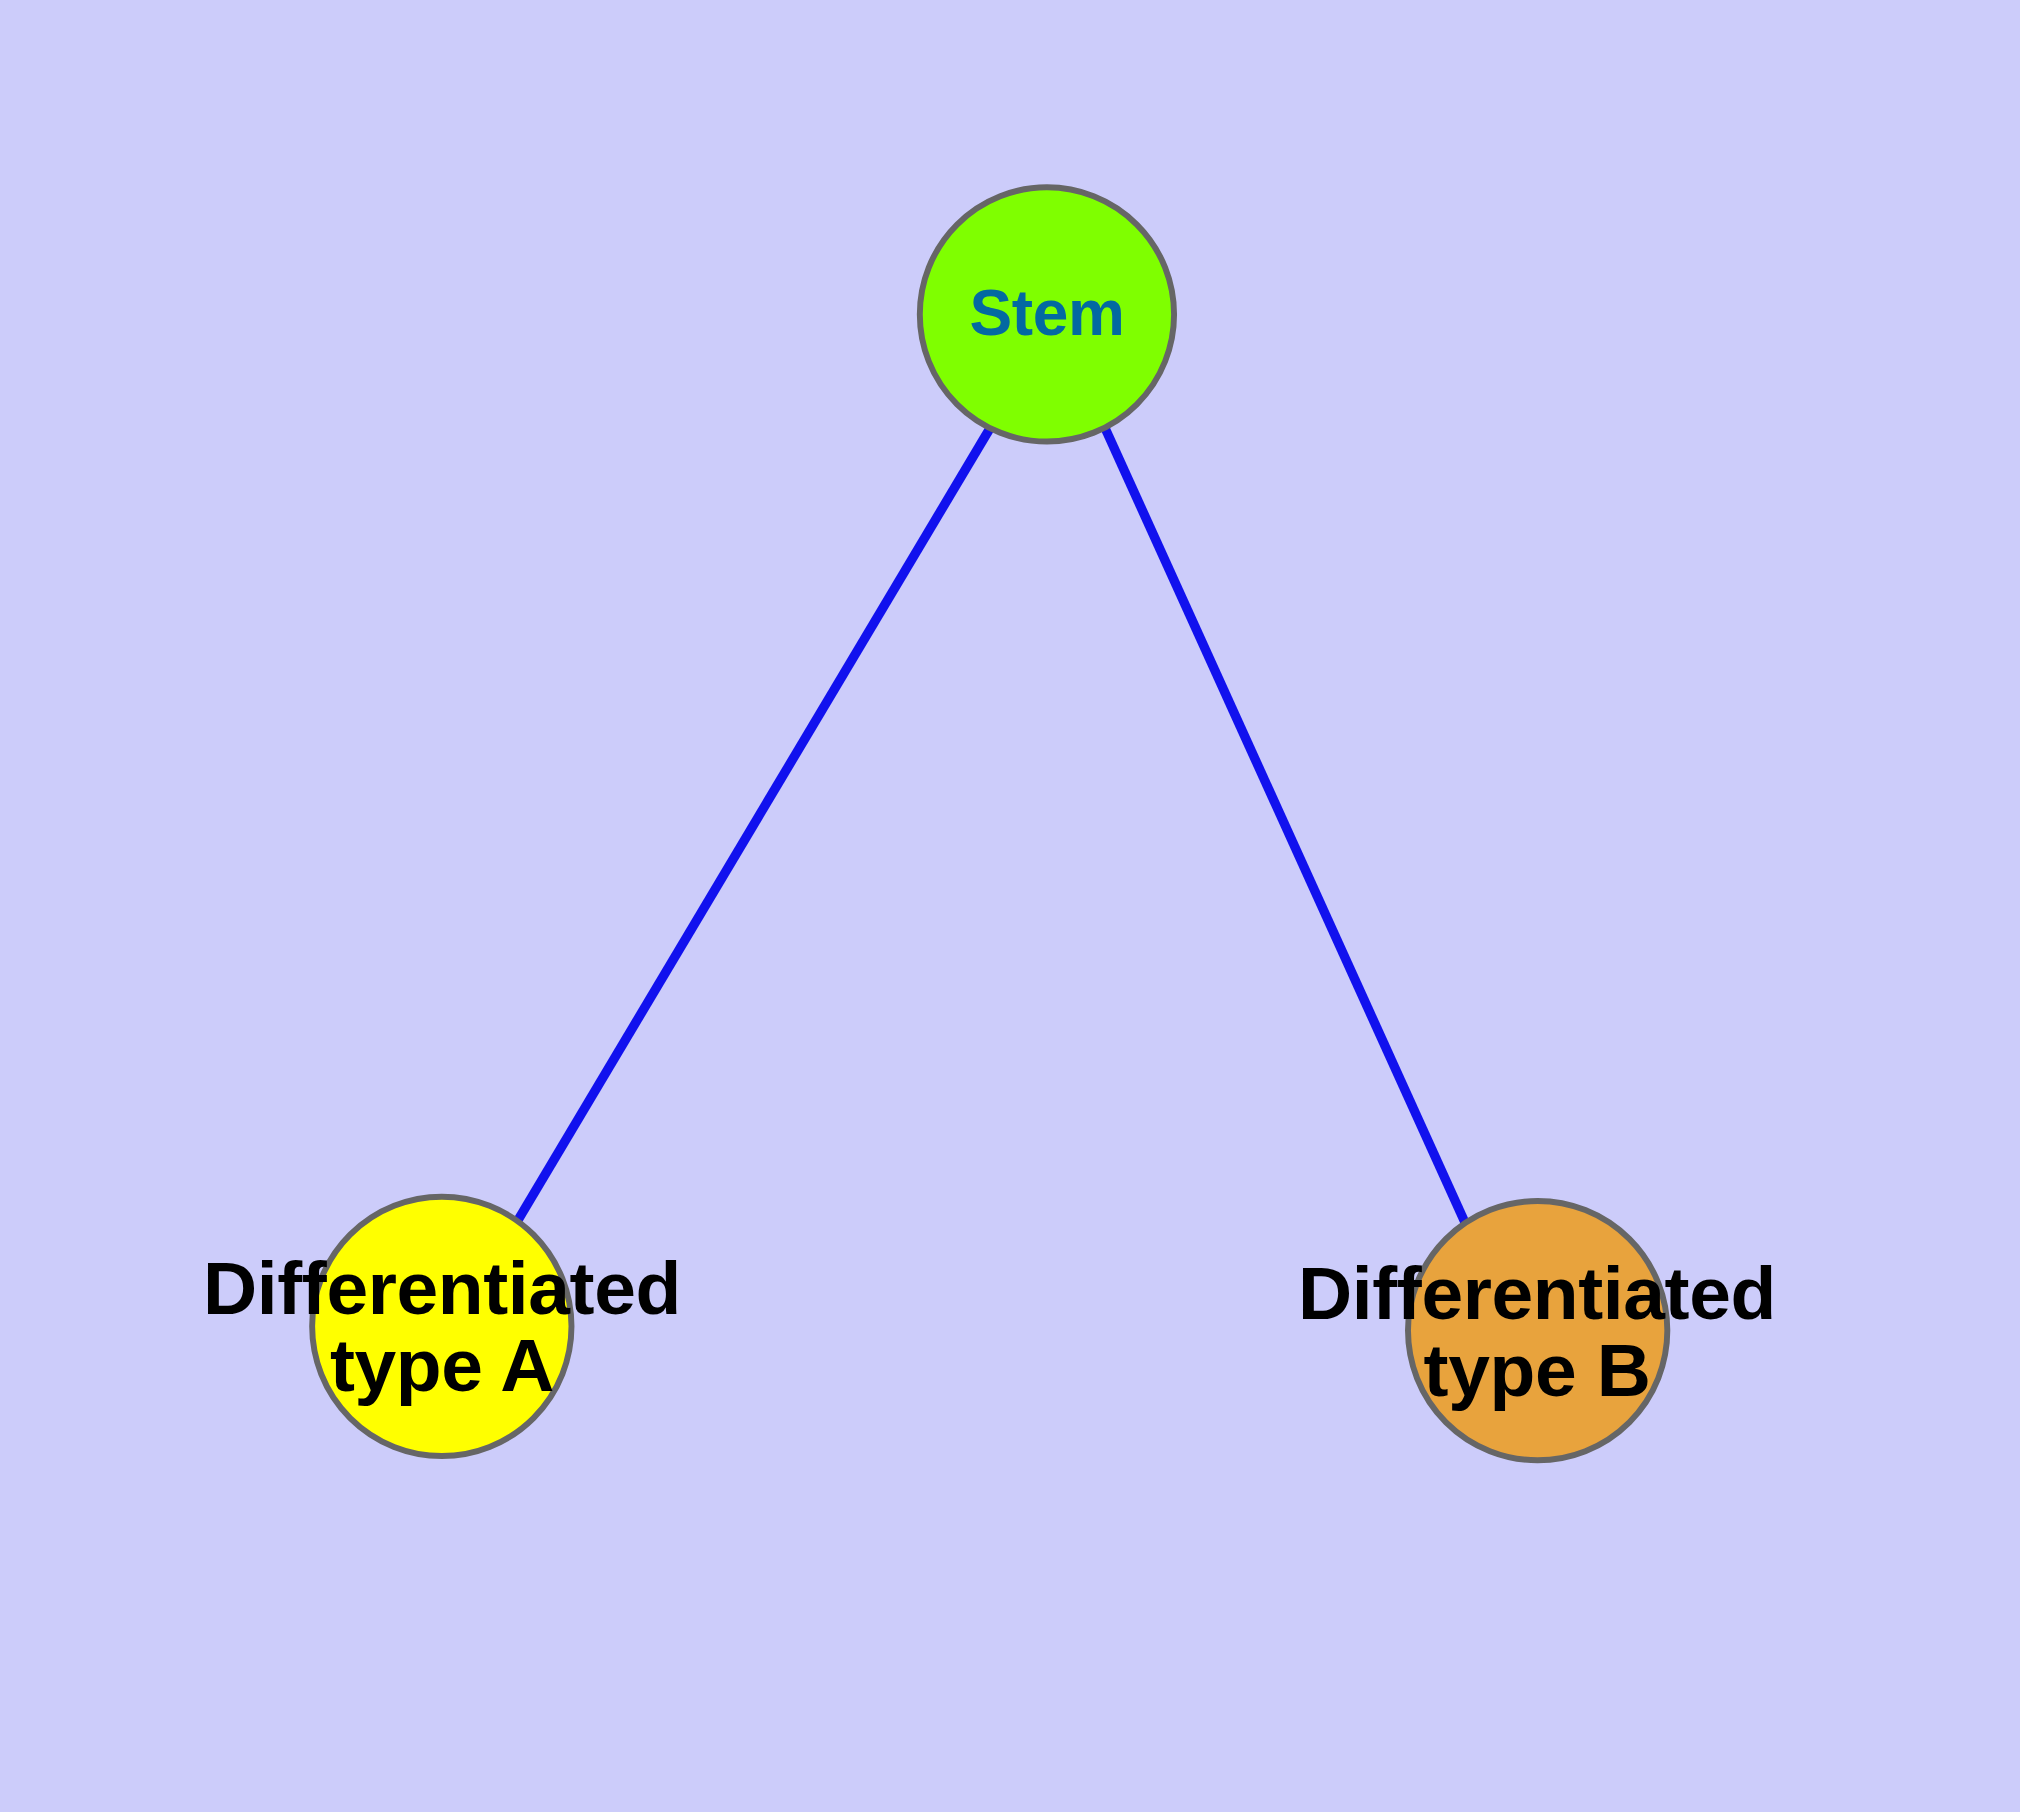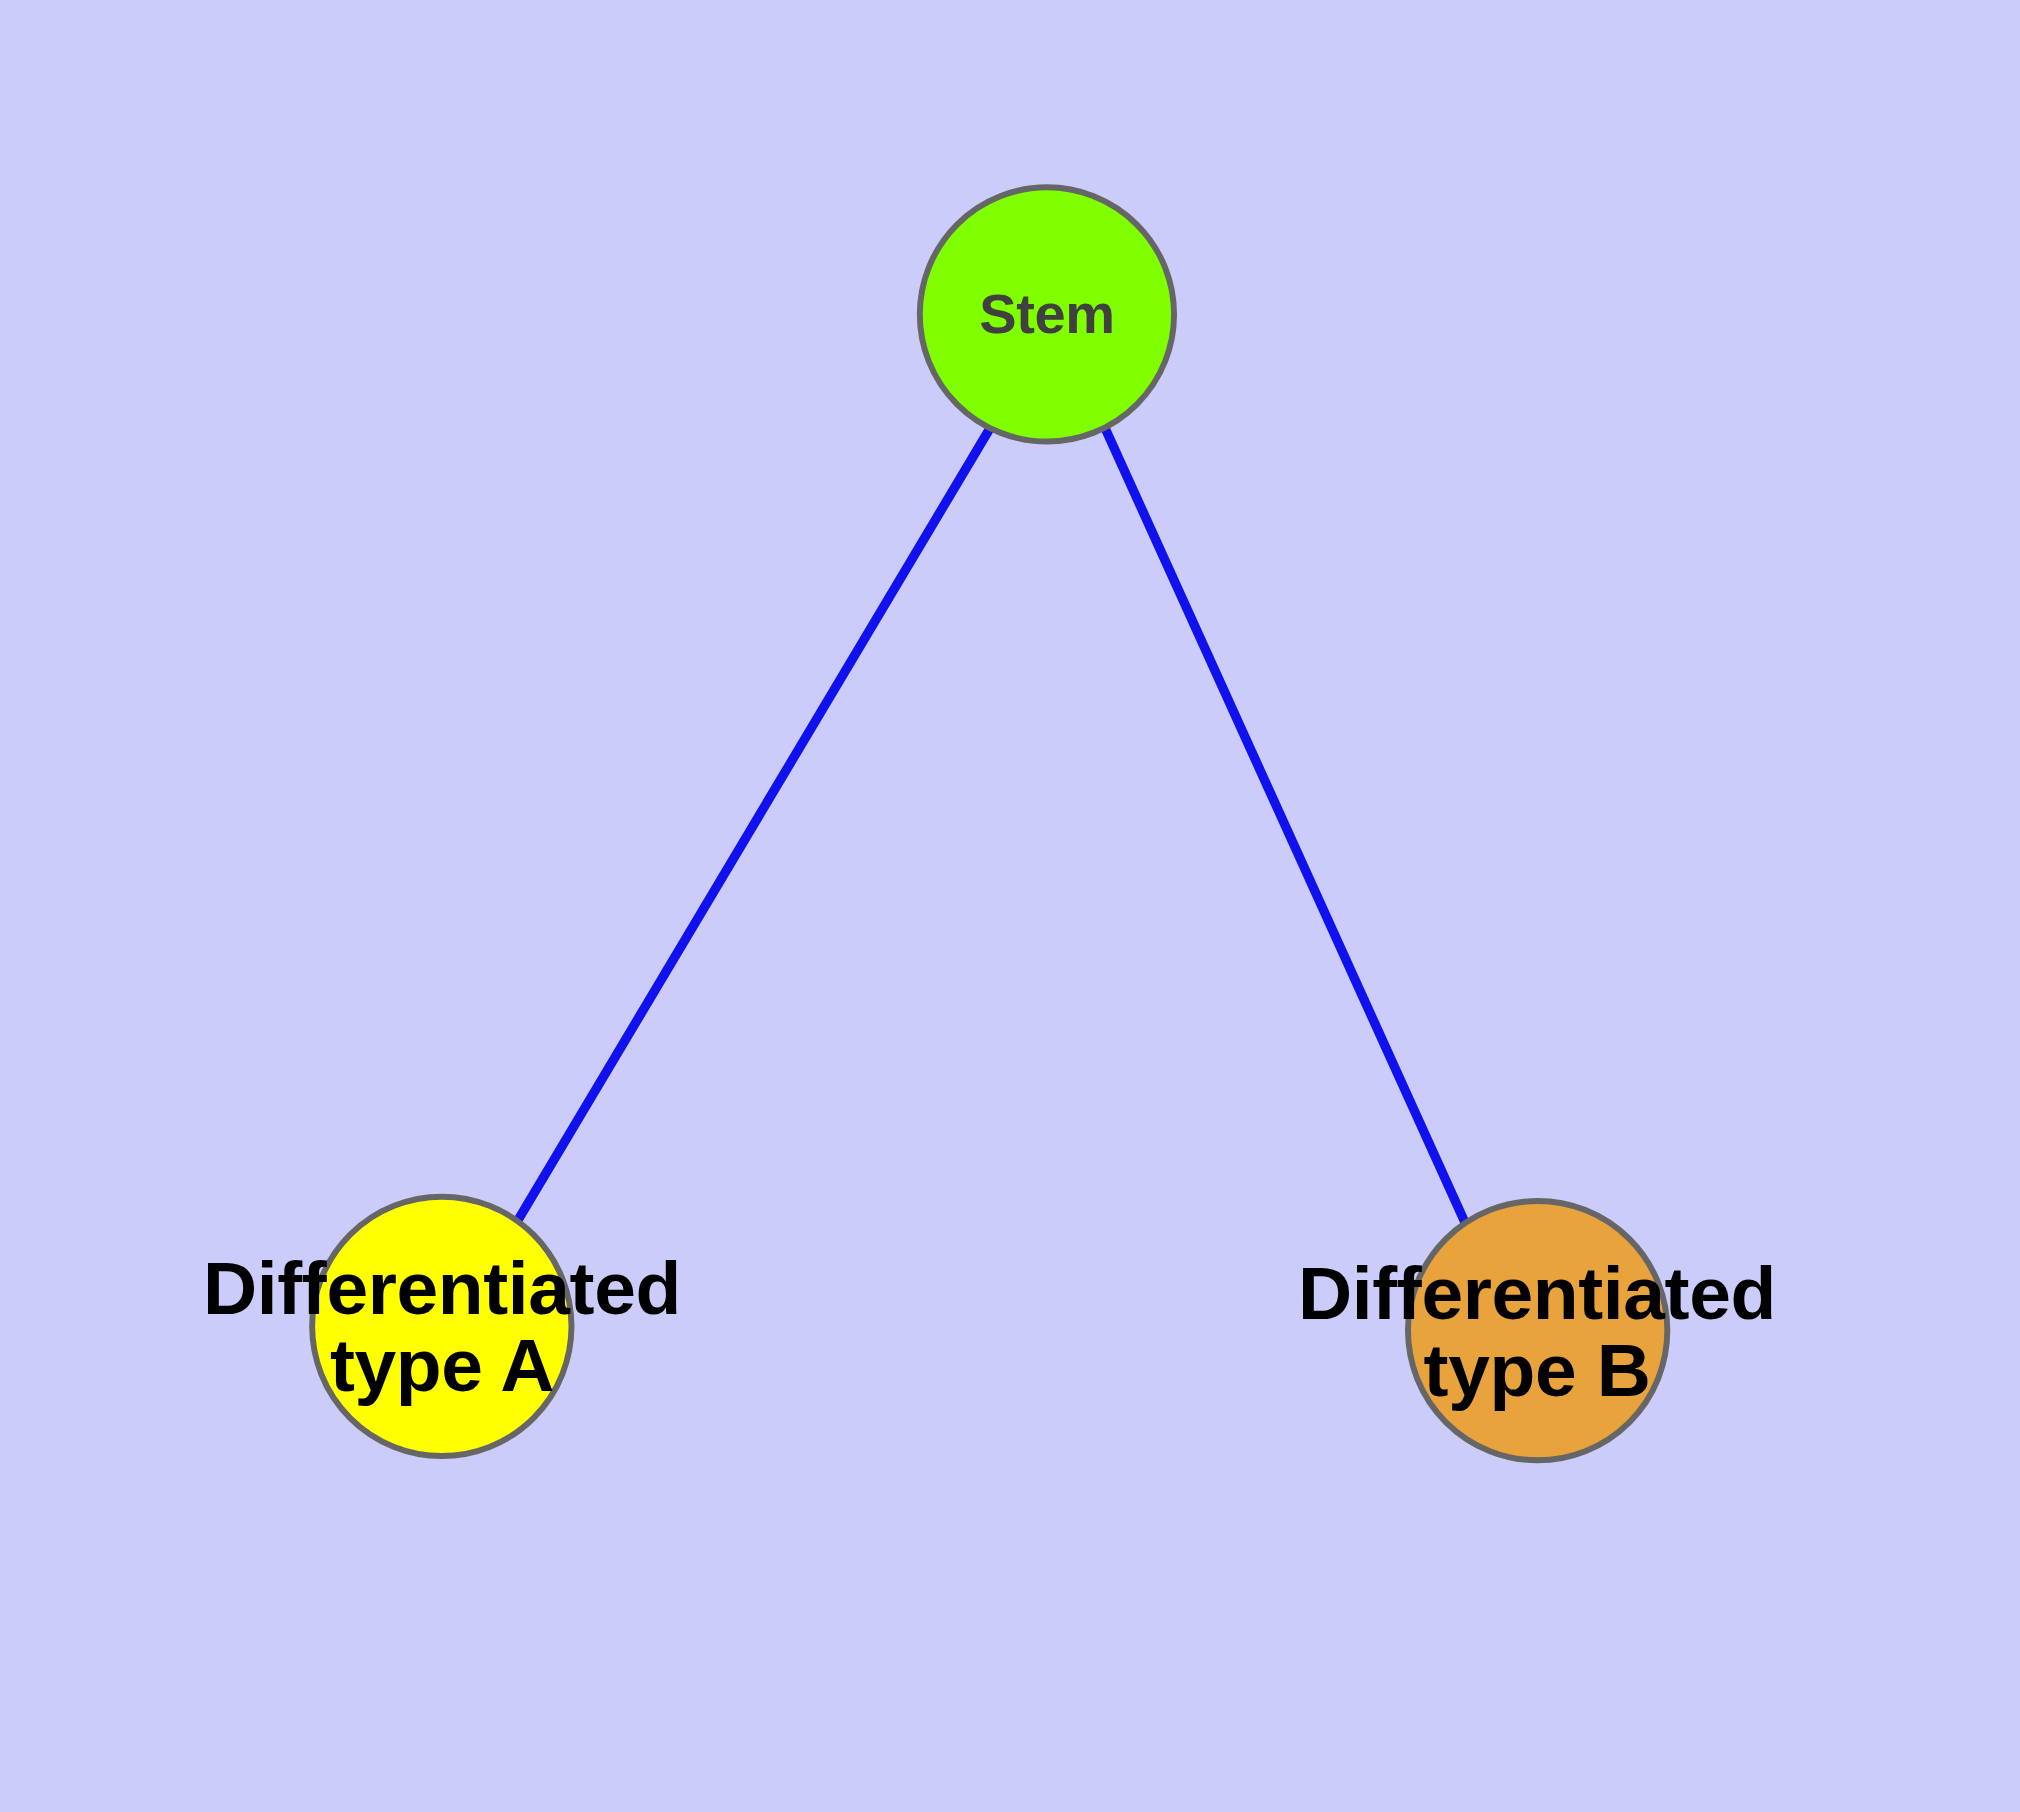--- a/index.html
+++ b/index.html
@@ -52,21 +52,21 @@
         <line x1="1304" y1="506" x2="1729" y2="1444" stroke="#1111ee" stroke-width="11" stroke-linecap="butt"></line>
       </g>
     <g id="nodes-layer">
         <circle cx="1235" cy="371" r="150" fill="#7fff00" stroke="#666666" stroke-width="7"></circle>
         <circle cx="521" cy="1565" r="153" fill="#ffff00" stroke="#666666" stroke-width="7"></circle>
         <circle cx="1814" cy="1570" r="153" fill="#e8a33d" stroke="#666666" stroke-width="7"></circle>
       </g>
   </svg>
 
   <div id="labels-layer">
-      <div class="node-label label-stem" style="left: 1047px; top: 314px; font-size: 56px; color: #404040;">Stem</div>
+      <div class="node-label label-stem" style="left: 1047px; top: 314px; font-size: 64px; color: #0369a1;">Stem</div>
       <div class="node-label label-leaf" style="left: 442px; top: 1326px; font-size: 75px; color: rgb(0, 0, 0);">Differentiated
 type A</div>
       <div class="node-label label-leaf" style="left: 1537px; top: 1331px; font-size: 75px; color: rgb(0, 0, 0);">Differentiated
 type B</div>
     </div>
 
 </div>
 
 
 </body></html>

